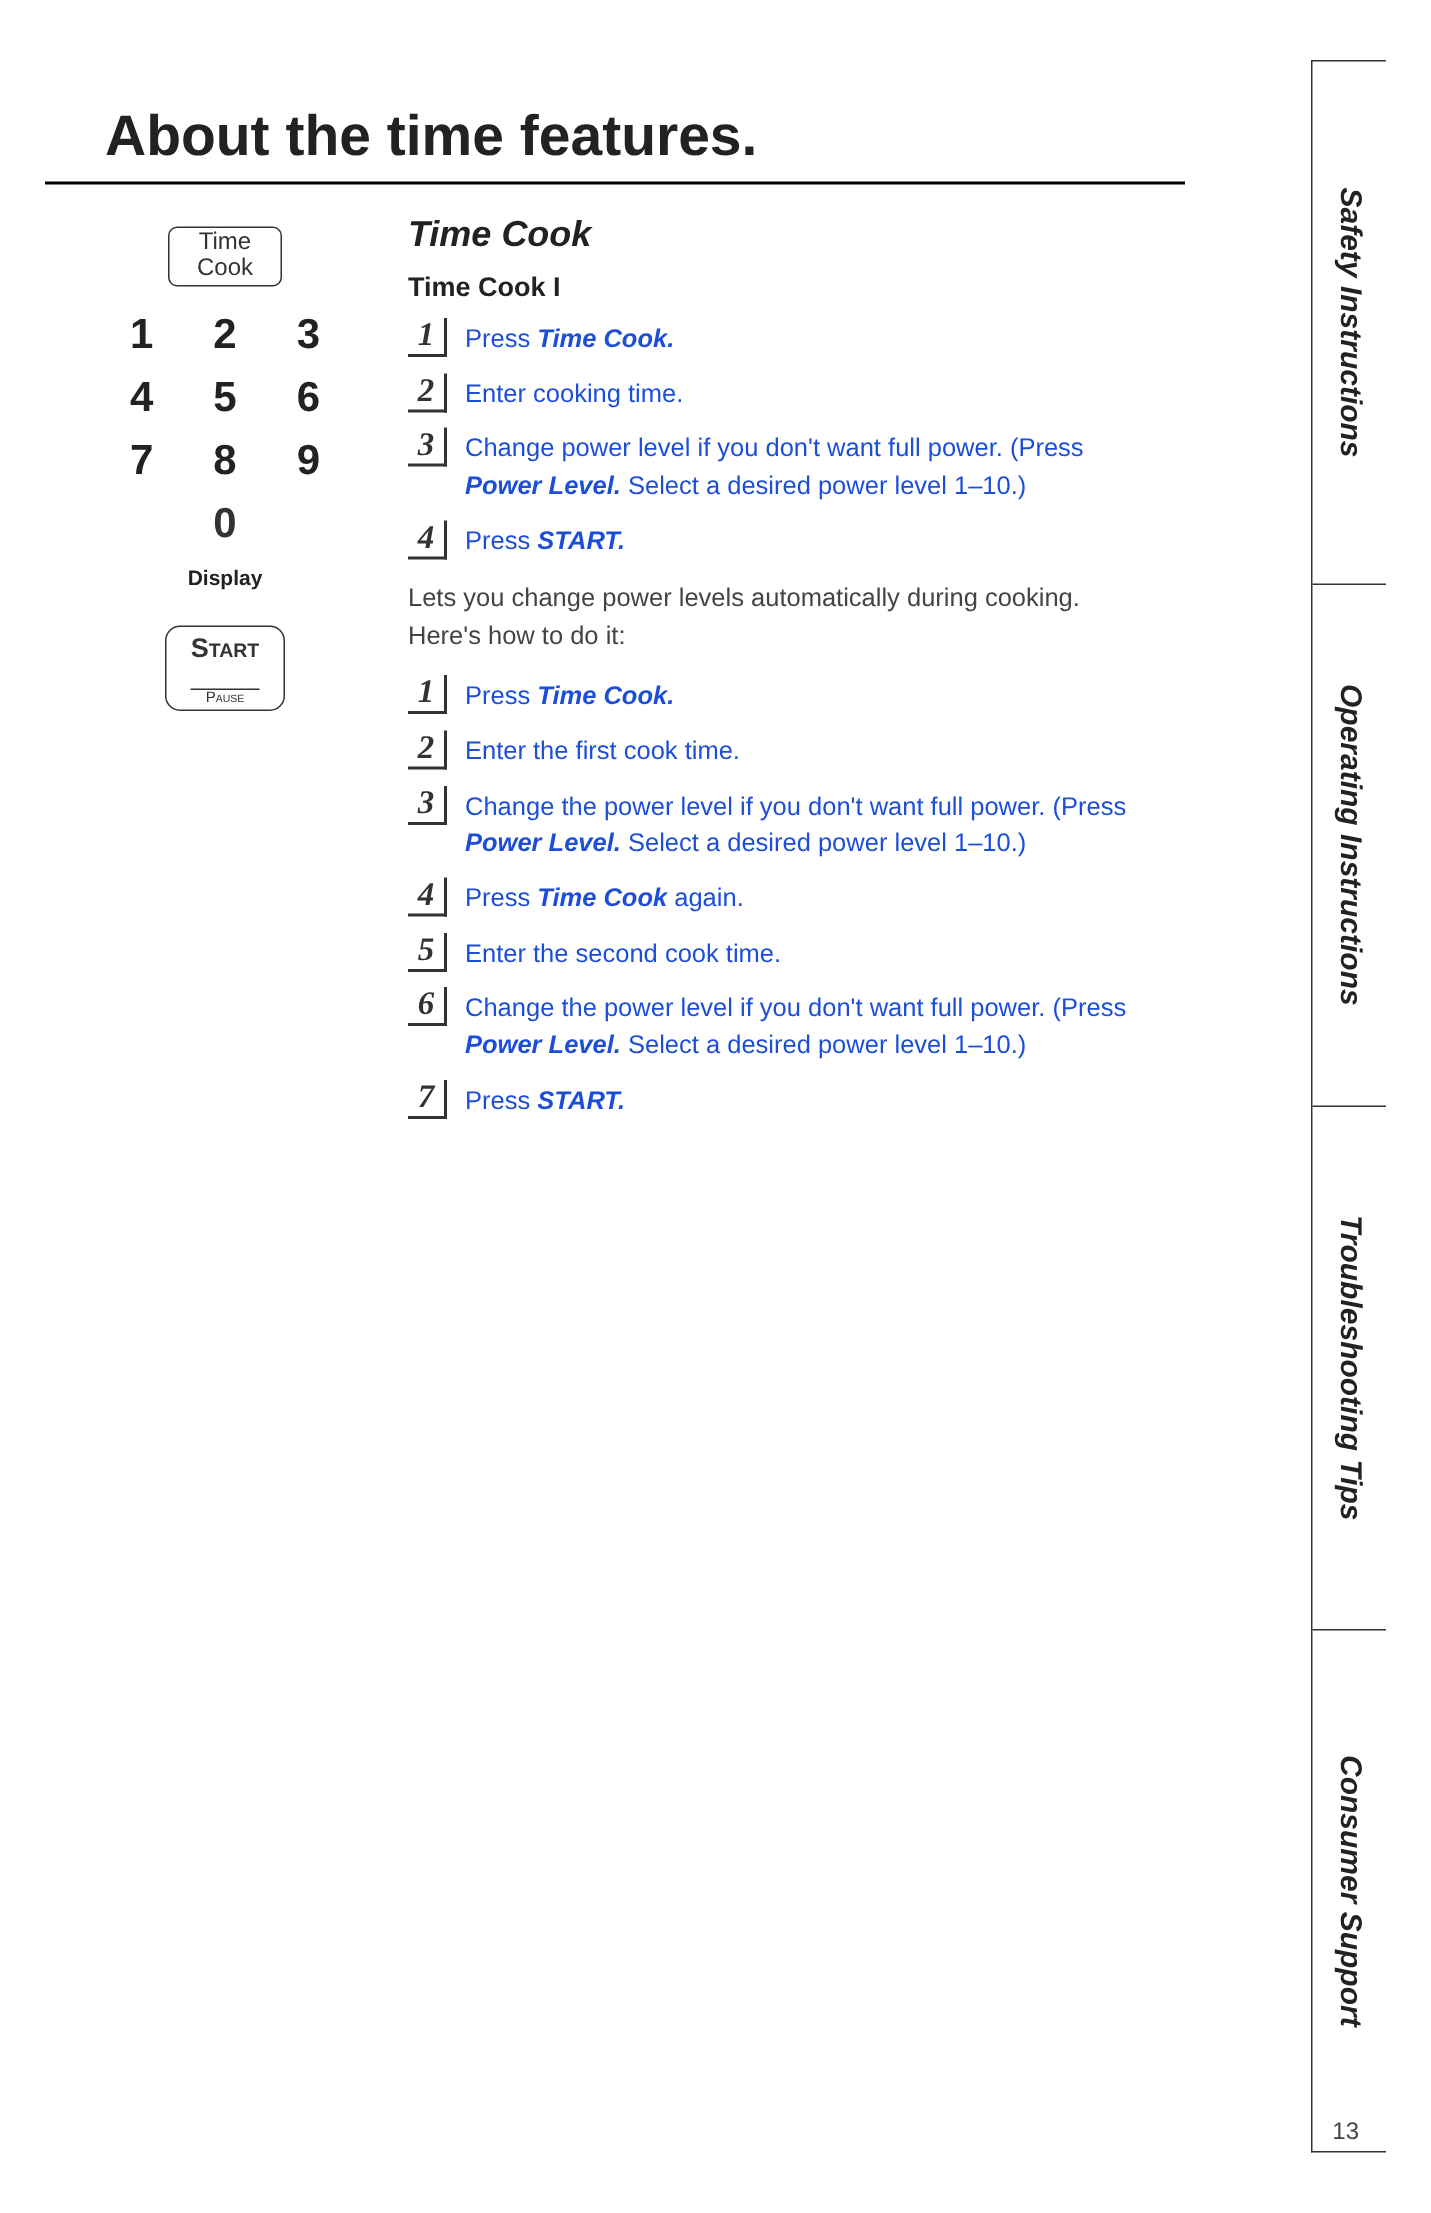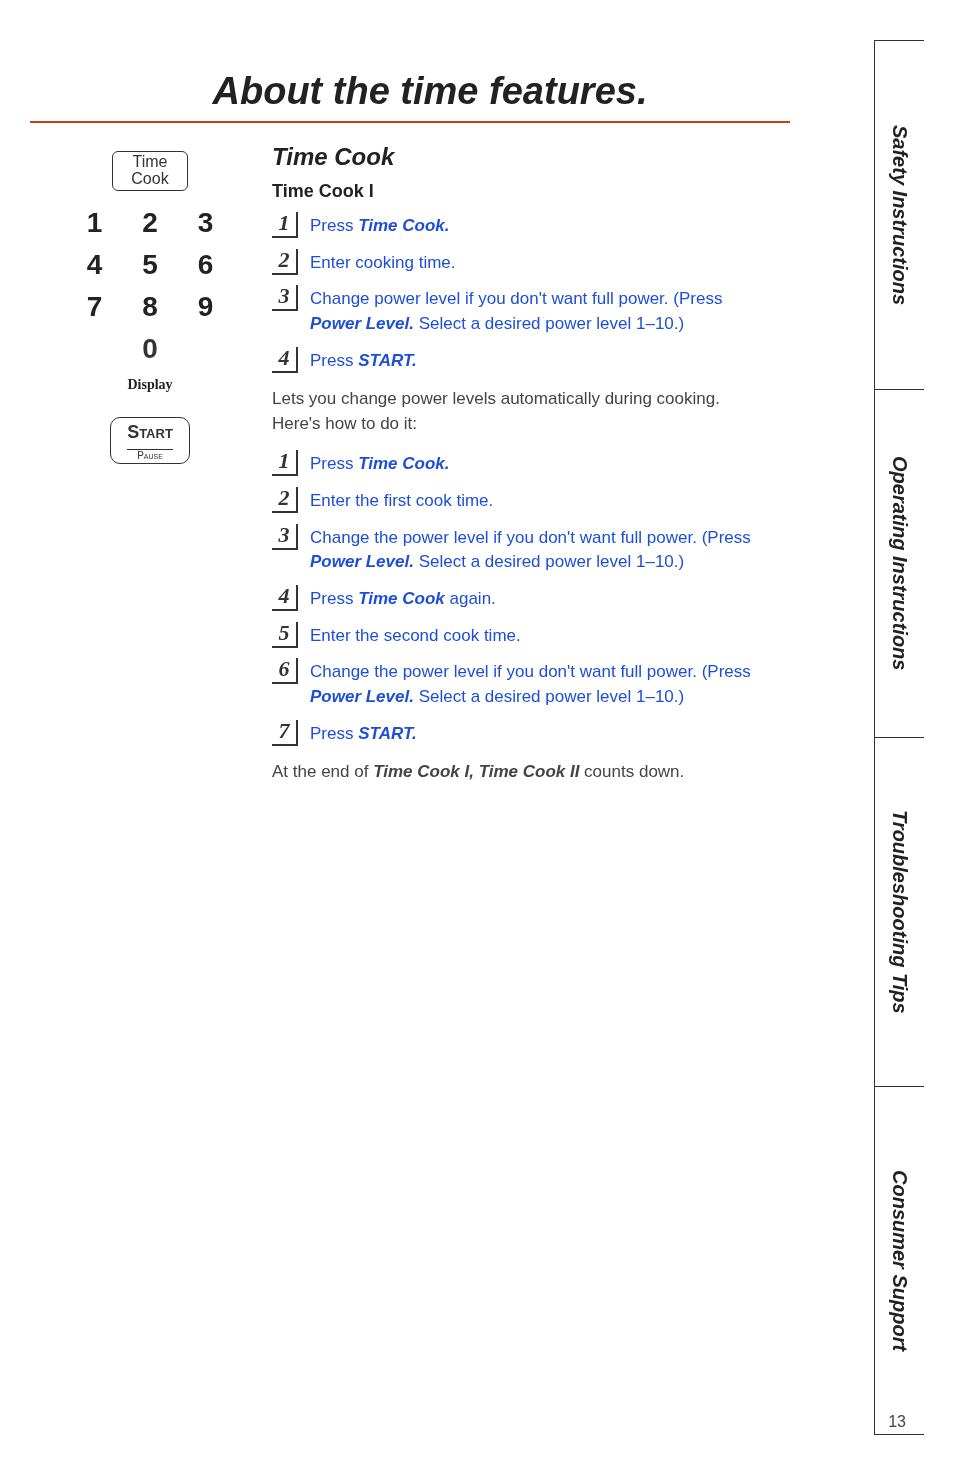--- a/index.html
+++ b/index.html
@@ -5,29 +5,27 @@
   * { box-sizing: border-box; margin: 0; padding: 0; }
   body {
     font-family: Arial, Helvetica, sans-serif;
     background: #fff;
     width: 954px;
     height: 1475px;
     position: relative;
     color: #333;
   }
   .page-title {
-    font-style: italic;
     font-weight: bold;
     font-size: 38px;
     color: #222;
     padding: 70px 0 8px 40px;
-    border-bottom: 2px solid #c2410c;
+    border-bottom: 2px solid #000000;
     width: 760px;
     margin-left: 30px;
-    text-align: center;
   }
   .content-wrap {
     display: flex;
     padding: 20px 0 0 40px;
     width: 760px;
   }
   .keypad-col {
     width: 220px;
     flex-shrink: 0;
     padding-top: 8px;
@@ -53,39 +51,38 @@
     gap: 40px;
     font-size: 28px;
     font-weight: bold;
     color: #222;
   }
   .display-label {
     font-size: 14px;
     font-weight: bold;
     color: #222;
     margin-top: 2px;
-    font-family: Liberation Serif, serif;
   }
   .start-btn {
     border: 1.5px solid #333;
     border-radius: 10px;
     padding: 4px 16px 2px 16px;
     text-align: center;
     margin-top: 14px;
   }
   .start-top {
     font-size: 18px;
     font-weight: bold;
     font-variant: small-caps;
   }
   .start-bot {
     font-size: 10px;
     font-variant: small-caps;
     border-top: 1px solid #333;
-    margin-top: 6px;
+    margin-top: 16px;
     padding-top: 0;
   }
   .text-col {
     flex: 1;
     padding-left: 12px;
   }
   .section-heading {
     font-style: italic;
     font-weight: bold;
     font-size: 24px;
@@ -255,23 +252,20 @@
       <div class="step">
         <div class="step-num">6</div>
         <div class="step-text"><span>Change the power level if you don't want full power. (Press </span><strong><em>Power Level.</em></strong><span> Select a desired power level 1–10.)</span></div>
       </div>
       <div class="step">
         <div class="step-num">7</div>
         <div class="step-text"><span>Press </span><strong><em>START.</em></strong></div>
       </div>
     </div>
 
-    <p class="body-text">
-      <span>At the end of </span><strong><em>Time Cook I, Time Cook II</em></strong><span> counts down.</span>
-    </p>
   </div>
 </div>
 
 <div class="side-tabs">
   <div class="tab">Safety Instructions</div>
   <div class="tab">Operating Instructions</div>
   <div class="tab">Troubleshooting Tips</div>
   <div class="tab">Consumer Support</div>
 </div>
 

